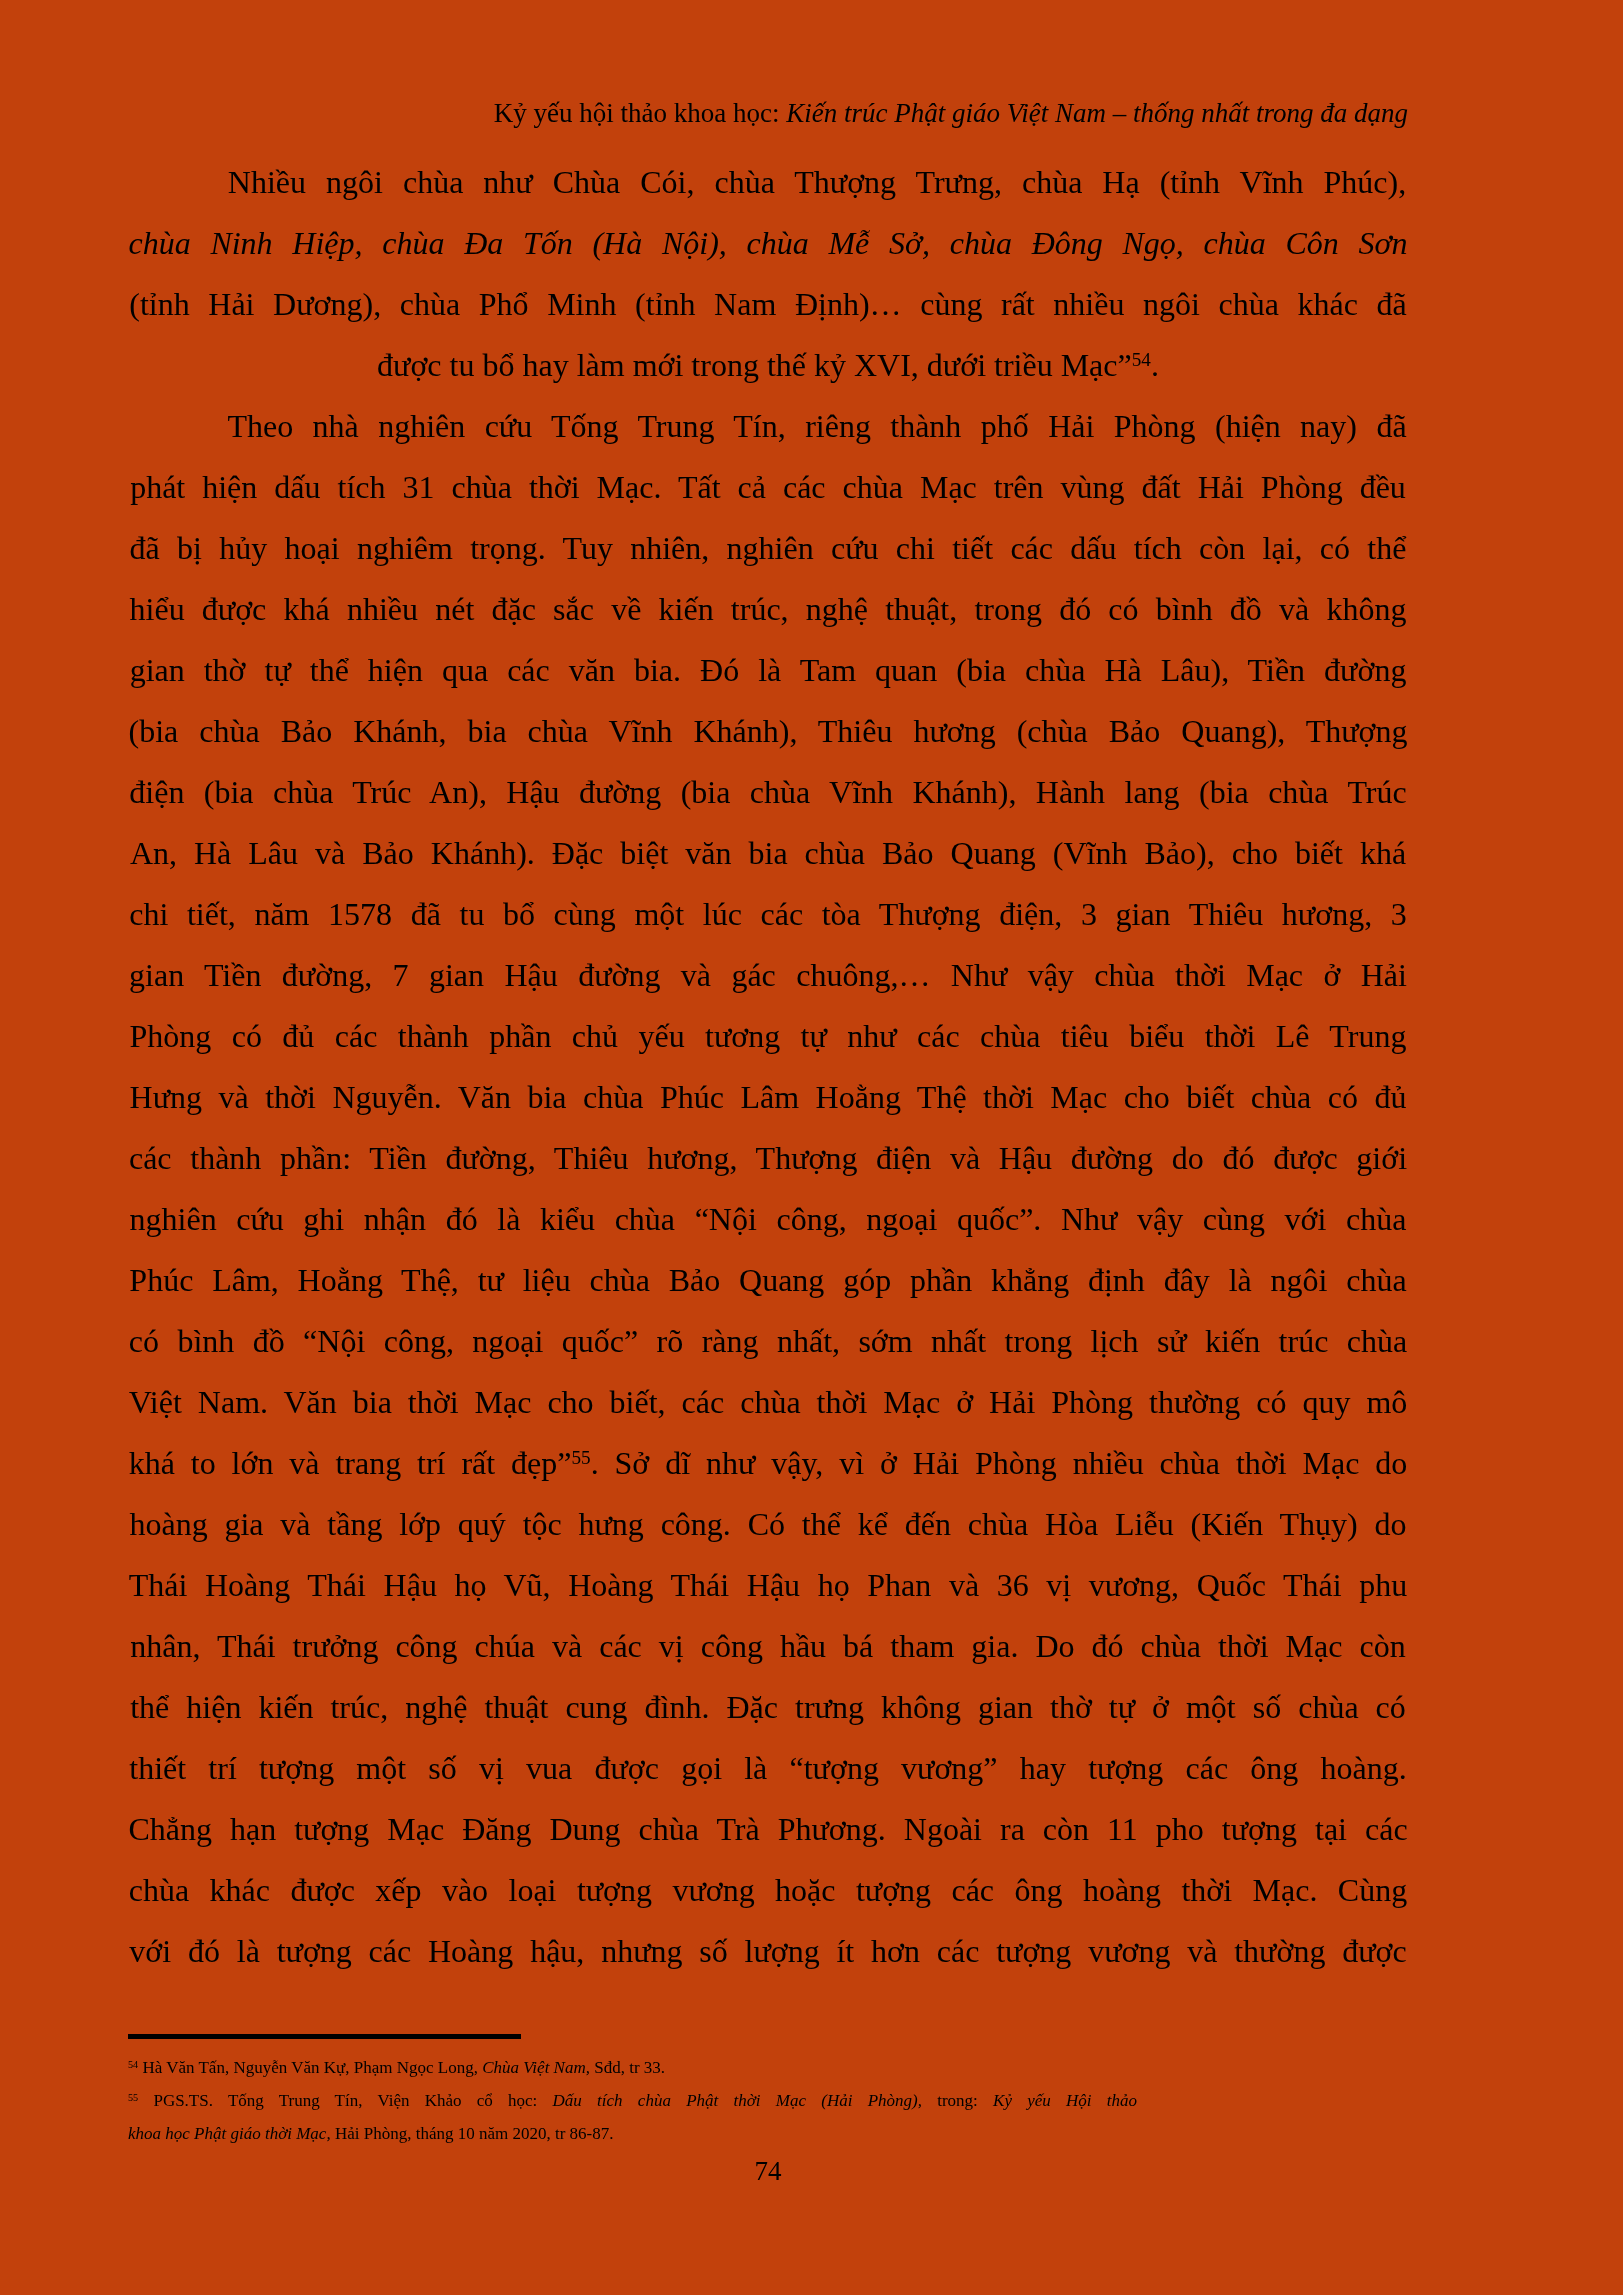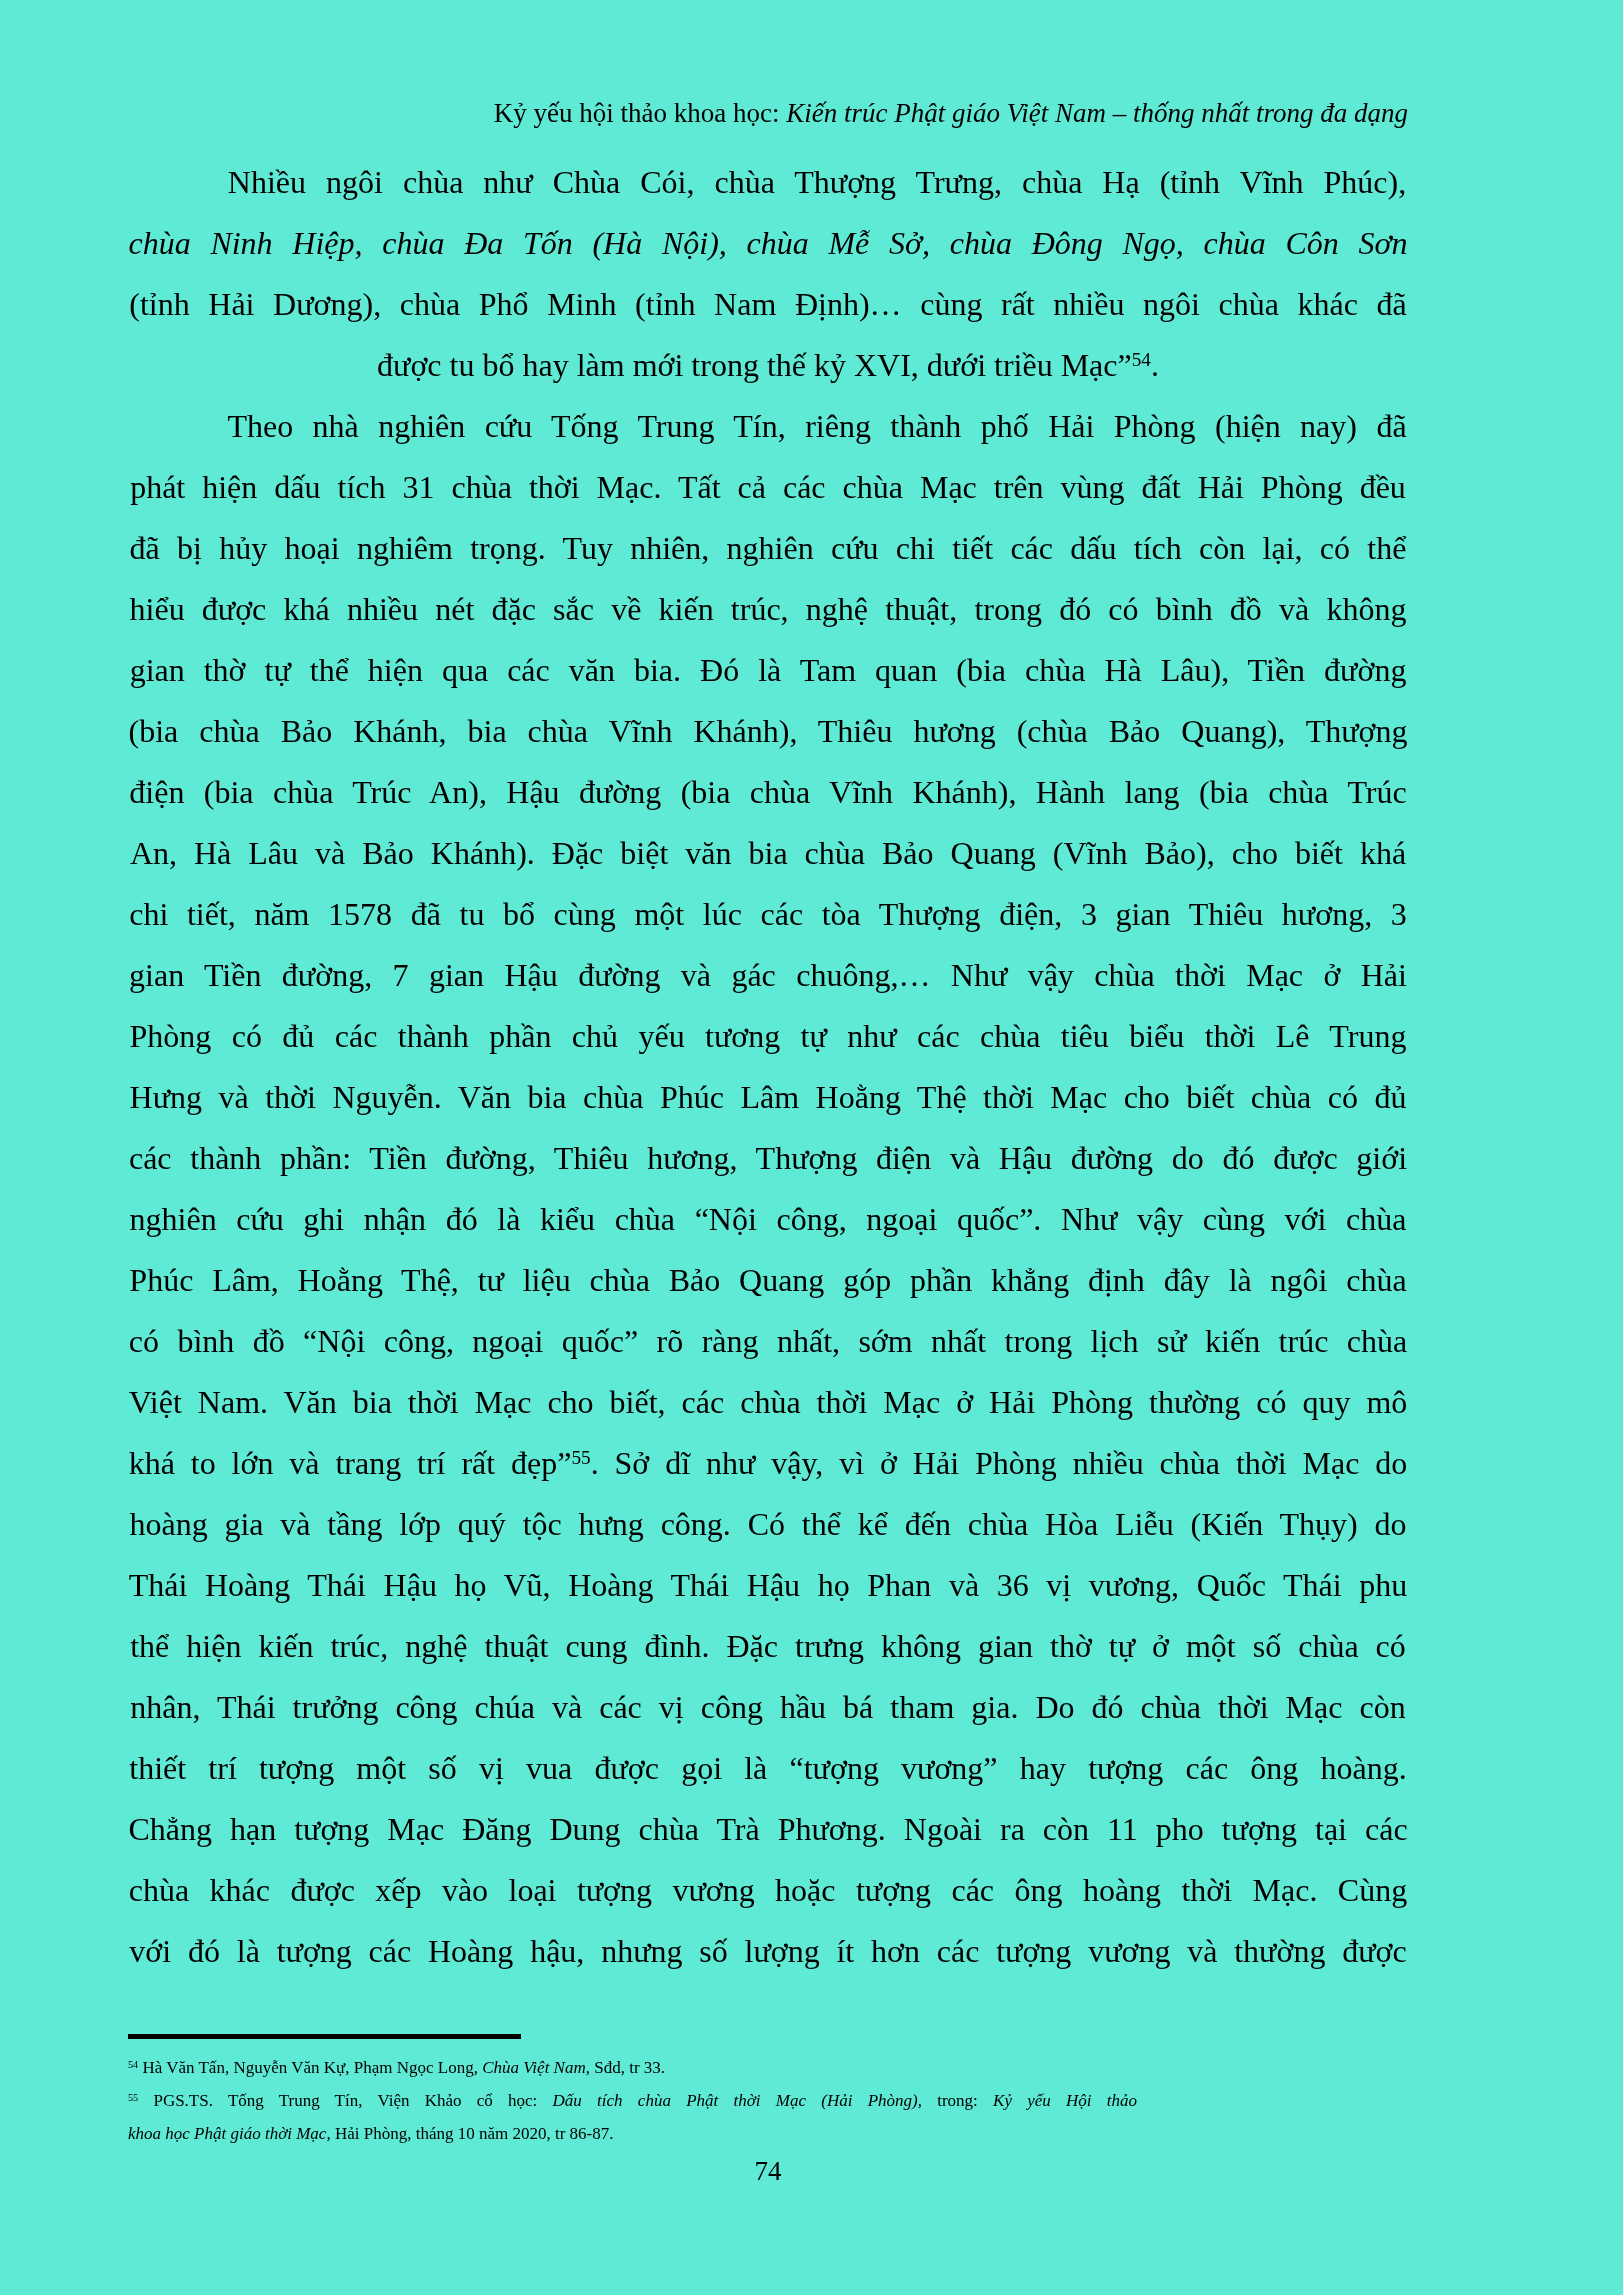--- a/index.html
+++ b/index.html
@@ -1,21 +1,21 @@
 <!DOCTYPE html>
 <html style="font-size:10.5px"><head>
 <meta charset="utf-8">
 <style>
   html, body { margin: 0; padding: 0; background: #ffffff; }
   body {
     width: 1623px; height: 2295px; position: relative;
     font-family: "Liberation Serif", "DejaVu Serif", serif;
     color: #000;
   }
-  .sheet { position: absolute; inset: 0; background: #5eead4; }
+  .sheet { position: absolute; inset: 0; background: #c2410c; }
 
   .running-header {
     position: absolute; left: 128px; top: 97px; width: 1280px;
     text-align: right; font-size: 27px; line-height: 1.25;
     white-space: nowrap;
   }
   .it { font-style: italic; }
 
   .body-block { position: absolute; left: 128px; top: 152px; width: 1280px; }
   .bline { font-size: 32px; line-height: 61px; height: 61px; text-align: center; }
@@ -66,22 +66,22 @@
         <div class="bline jline"><span class="measure" style="word-spacing: 12.4px;"><span>Phòng có đủ các thành phần chủ yếu tương tự như các chùa tiêu biểu thời Lê Trung</span></span></div>
         <div class="bline jline"><span class="measure" style="word-spacing: 8.5px;"><span>Hưng và thời Nguyễn. Văn bia chùa Phúc Lâm Hoằng Thệ thời Mạc cho biết chùa có đủ</span></span></div>
         <div class="bline jline"><span class="measure" style="word-spacing: 10.7px;"><span>các thành phần: Tiền đường, Thiêu hương, Thượng điện và Hậu đường do đó được giới</span></span></div>
         <div class="bline jline"><span class="measure" style="word-spacing: 11.6px;"><span>nghiên cứu ghi nhận đó là kiểu chùa “Nội công, ngoại quốc”. Như vậy cùng với chùa</span></span></div>
         <div class="bline jline"><span class="measure" style="word-spacing: 10.8px;"><span>Phúc Lâm, Hoằng Thệ, tư liệu chùa Bảo Quang góp phần khẳng định đây là ngôi chùa</span></span></div>
         <div class="bline jline"><span class="measure" style="word-spacing: 10.4px;"><span>có bình đồ “Nội công, ngoại quốc” rõ ràng nhất, sớm nhất trong lịch sử kiến trúc chùa</span></span></div>
         <div class="bline jline"><span class="measure" style="word-spacing: 8px;"><span>Việt Nam. Văn bia thời Mạc cho biết, các chùa thời Mạc ở Hải Phòng thường có quy mô</span></span></div>
         <div class="bline jline"><span class="measure" style="word-spacing: 7.9px;"><span>khá to lớn và trang trí rất đẹp”</span><sup class="ref">55</sup><span>. Sở dĩ như vậy, vì ở Hải Phòng nhiều chùa thời Mạc do</span></span></div>
         <div class="bline jline"><span class="measure" style="word-spacing: 8.8px;"><span>hoàng gia và tầng lớp quý tộc hưng công. Có thể kể đến chùa Hòa Liễu (Kiến Thụy) do</span></span></div>
         <div class="bline jline"><span class="measure" style="word-spacing: 9.6px;"><span>Thái Hoàng Thái Hậu họ Vũ, Hoàng Thái Hậu họ Phan và 36 vị vương, Quốc Thái phu</span></span></div>
+        <div class="bline jline"><span class="measure" style="word-spacing: 9px;"><span>nhân, Thái trưởng công chúa và các vị công hầu bá tham gia. Do đó chùa thời Mạc còn</span></span></div>
         <div class="bline jline"><span class="measure" style="word-spacing: 9px;"><span>thể hiện kiến trúc, nghệ thuật cung đình. Đặc trưng không gian thờ tự ở một số chùa có</span></span></div>
-        <div class="bline jline"><span class="measure" style="word-spacing: 9px;"><span>nhân, Thái trưởng công chúa và các vị công hầu bá tham gia. Do đó chùa thời Mạc còn</span></span></div>
         <div class="bline jline"><span class="measure" style="word-spacing: 14.2px;"><span>thiết trí tượng một số vị vua được gọi là “tượng vương” hay tượng các ông hoàng.</span></span></div>
         <div class="bline jline"><span class="measure" style="word-spacing: 10px;"><span>Chẳng hạn tượng Mạc Đăng Dung chùa Trà Phương. Ngoài ra còn 11 pho tượng tại các</span></span></div>
         <div class="bline jline"><span class="measure" style="word-spacing: 12.4px;"><span>chùa khác được xếp vào loại tượng vương hoặc tượng các ông hoàng thời Mạc. Cùng</span></span></div>
         <div class="bline jline"><span class="measure" style="word-spacing: 8.8px;"><span>với đó là tượng các Hoàng hậu, nhưng số lượng ít hơn các tượng vương và thường được</span></span></div>
       </div>
     </div>
 
   <div class="fn-block">
     <div class="fn-sep"></div>
   <div>

